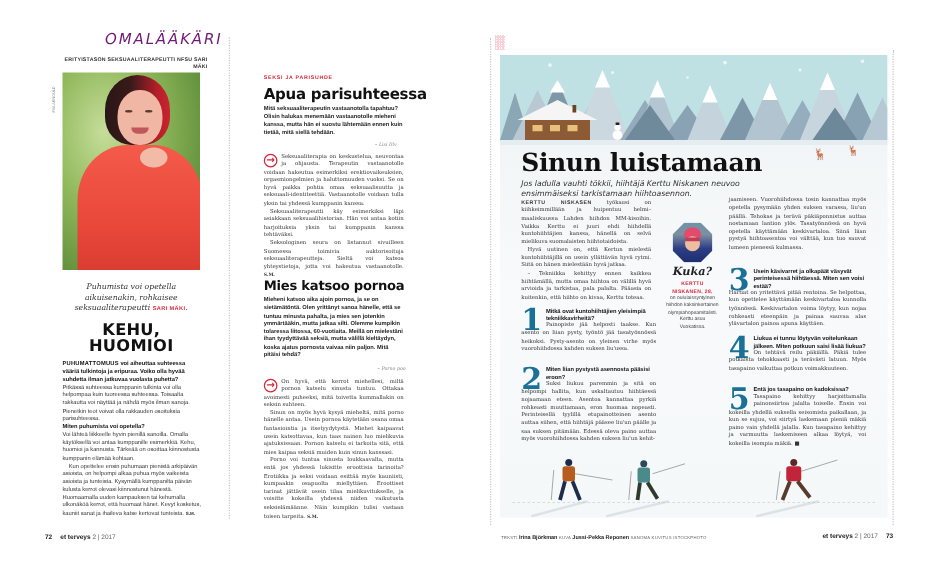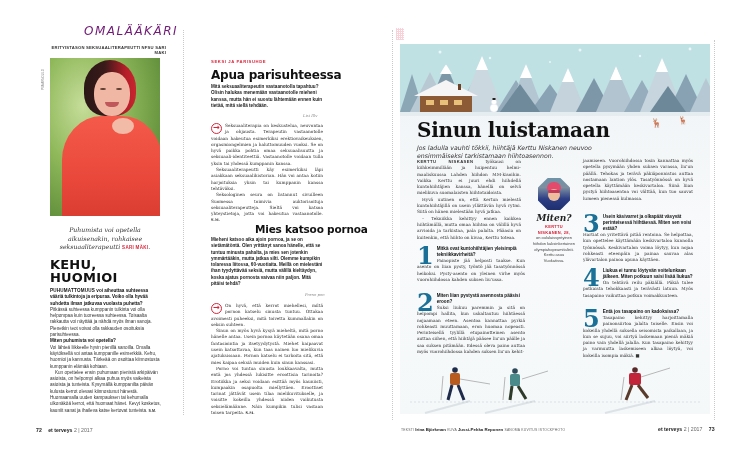--- a/index.html
+++ b/index.html
@@ -28,21 +28,21 @@
   .portrait .eye { position: absolute; top: 30px; width: 6px; height: 2px; border-radius: 50%; background: #5a3a2e; }
   .portrait .smile { position: absolute; left: 55px; top: 44px; width: 14px; height: 5px; border-radius: 0 0 8px 8px; background: #c0575a; }
   .portrait .shirt { position: absolute; left: 12px; top: 58px; width: 100px; height: 110px; border-radius: 40% 40% 0 0;
     background: linear-gradient(180deg, #f45a4a 0%, #e8473a 60%, #d63a2e 100%); }
   .portrait .hand { position: absolute; left: 62px; top: 60px; width: 22px; height: 16px; border-radius: 50%; background: #f2bba8; }
 
   .quote { position: absolute; left: 50px; top: 226px; width: 110px; text-align: center;
     font-family: "DejaVu Serif", serif; font-style: italic; font-size: 6.2px; line-height: 8.5px; color: #333; }
   .quote .sig { font-family: "Liberation Sans", sans-serif; font-style: normal; font-weight: bold; color: #d8253a; font-size: 4.5px; letter-spacing: 0.3px; }
 
-  .kehu-title { position: absolute; left: 50px; top: 258px; width: 110px; 
+  .kehu-title { position: absolute; left: 50px; top: 258px; width: 110px; text-align: center;
     font-family: "DejaVu Sans", sans-serif; font-weight: bold; font-size: 13px; line-height: 13px; color: #111; letter-spacing: 0.2px; }
 
   .col-text { font-size: 4.6px; line-height: 6.3px; color: #333; }
   .left-body { position: absolute; left: 50px; top: 288px; width: 112px; }
   .left-body .lead { font-weight: bold; color: #111; }
   .left-body .lead .caps { text-transform: uppercase; letter-spacing: 0.2px; }
   .left-body .q { font-weight: bold; color: #111; }
   .left-body p { margin: 0; }
   .left-body p.indent { text-indent: 5px; }
   .sm { font-weight: bold; font-size: 3.6px; }
@@ -57,21 +57,21 @@
   .apu-title { position: absolute; left: 211px; top: 68px; font-size: 12px; font-weight: bold; color: #111; font-family: "DejaVu Sans", sans-serif; letter-spacing: -0.2px; }
   .apu-lead { position: absolute; left: 211px; top: 84px; width: 112px; font-size: 4.6px; line-height: 6.3px; font-weight: bold; color: #222; }
   .byline { position: absolute; font-family: "DejaVu Serif", serif; font-style: italic; font-size: 3.8px; color: #888; }
   .serif-body { font-family: "DejaVu Serif", serif; font-size: 4.3px; line-height: 6.3px; color: #333; text-align: justify; }
   .serif-body p { text-indent: 5px; }
   .serif-body p.first { text-indent: 0; }
   .apu-body { position: absolute; left: 211px; top: 123px; width: 112px; }
   .arrow-badge { float: left; width: 11px; height: 11px; border: 1.3px solid #d8253a; border-radius: 50%; margin: 0 3px 0 0;
     color: #d8253a; font-size: 8px; line-height: 8px; text-align: center; font-weight: bold; font-family: "DejaVu Sans", sans-serif; }
 
-  .mies-title { position: absolute; left: 211px; top: 223px; font-size: 10.5px; font-weight: bold; color: #111; font-family: "DejaVu Sans", sans-serif; letter-spacing: -0.2px; margin-left: 44px; }
+  .mies-title { position: absolute; left: 211px; top: 223px; font-size: 10.5px; font-weight: bold; color: #111; font-family: "DejaVu Sans", sans-serif; letter-spacing: -0.2px; }
   .mies-lead { position: absolute; left: 211px; top: 237px; width: 112px; font-size: 4.6px; line-height: 6.3px; font-weight: bold; color: #222; }
   .mies-body { position: absolute; left: 211px; top: 303px; width: 112px; }
 
   
   .page-right { position: absolute; left: 396px; top: 0; width: 344px; height: 450px; background: #fff; }
   .top-pattern { position: absolute; left: 396px; top: 28px; width: 8px; height: 12px;
     background: repeating-linear-gradient(90deg, #f4b5c0 0 1px, transparent 1px 2px), repeating-linear-gradient(0deg, #f4b5c0 0 1px, transparent 1px 2px); opacity: 0.6; }
 
   .hero { position: absolute; left: 400px; top: 44px; width: 310px; height: 370px; background: #f6f8f9; overflow: hidden; }
   .hero .sky { position: absolute; left: 0; top: 0; width: 310px; height: 70px; background: #bfe1e4; }
@@ -243,21 +243,21 @@
   <p>Hyvä uutinen on, että Kertun mielestä kuntohiihtäjillä on usein yllättävän hyvä rytmi. Siitä on hänen mielestään hyvä jatkaa.</p>
   <p>– Tekniikka kehittyy ennen kaikkea hiihtämällä, mutta omaa hiihtoa on välillä hyvä arvioida ja tarkistaa, pala palalta. Pääasia on kuitenkin, että hiihto on kivaa, Kerttu toteaa.</p>
 </div>
 
 <div class="kuka-wrap">
   <div class="kuka-photo">
     <div class="cap"></div>
       <div class="f"></div>
       <div class="gl"></div>
   </div>
-  <div class="kuka-label">Miten?</div>
+  <div class="kuka-label">Kuka?</div>
   <div class="kuka-name">KERTTU NISKANEN, 28,</div>
   <div class="kuka-desc">on oululaissyntyinen hiihdon kaksinkertainen olympiahopeamitalisti. Kerttu asuu Vuokatissa.</div>
 </div>
 
 <div class="r-col2 serif-body">
   <p class="first">jaamiseen. Vuorohiihdossa tosin kannattaa myös opetella pysymään yhden suksen varassa, liu'un päällä. Tehokas ja terävä päkiäponnistus auttaa nostamaan lantion ylös. Tasatyönnössä on hyvä opetella käyttämään keskivartaloa. Siinä liian pystyä hiihtoasentoa voi välttää, kun tuo sauvat lumeen pienessä kulmassa.</p>
 </div>
 
 <div class="qa" style="left:417px; top:246px;">
   <span class="num">1</span>

